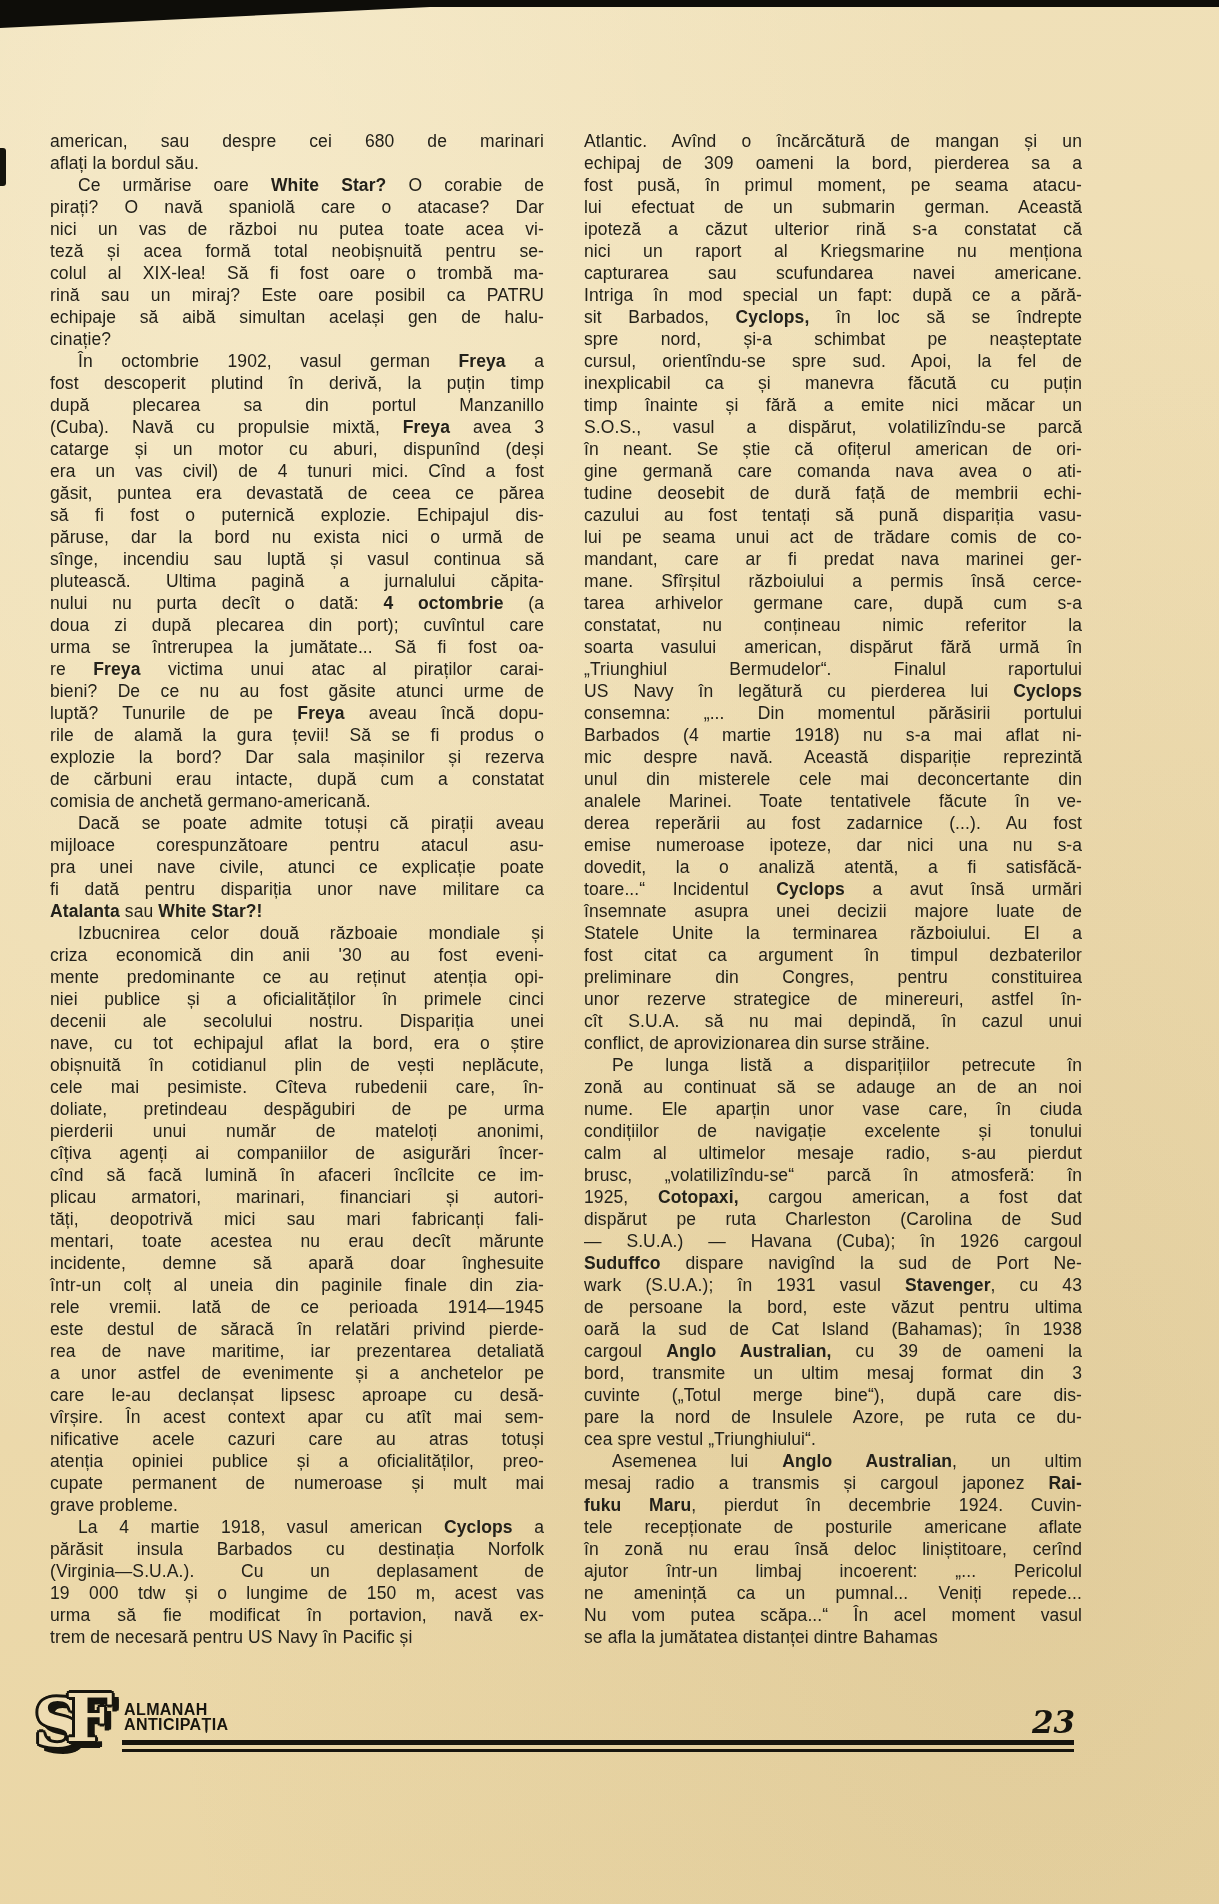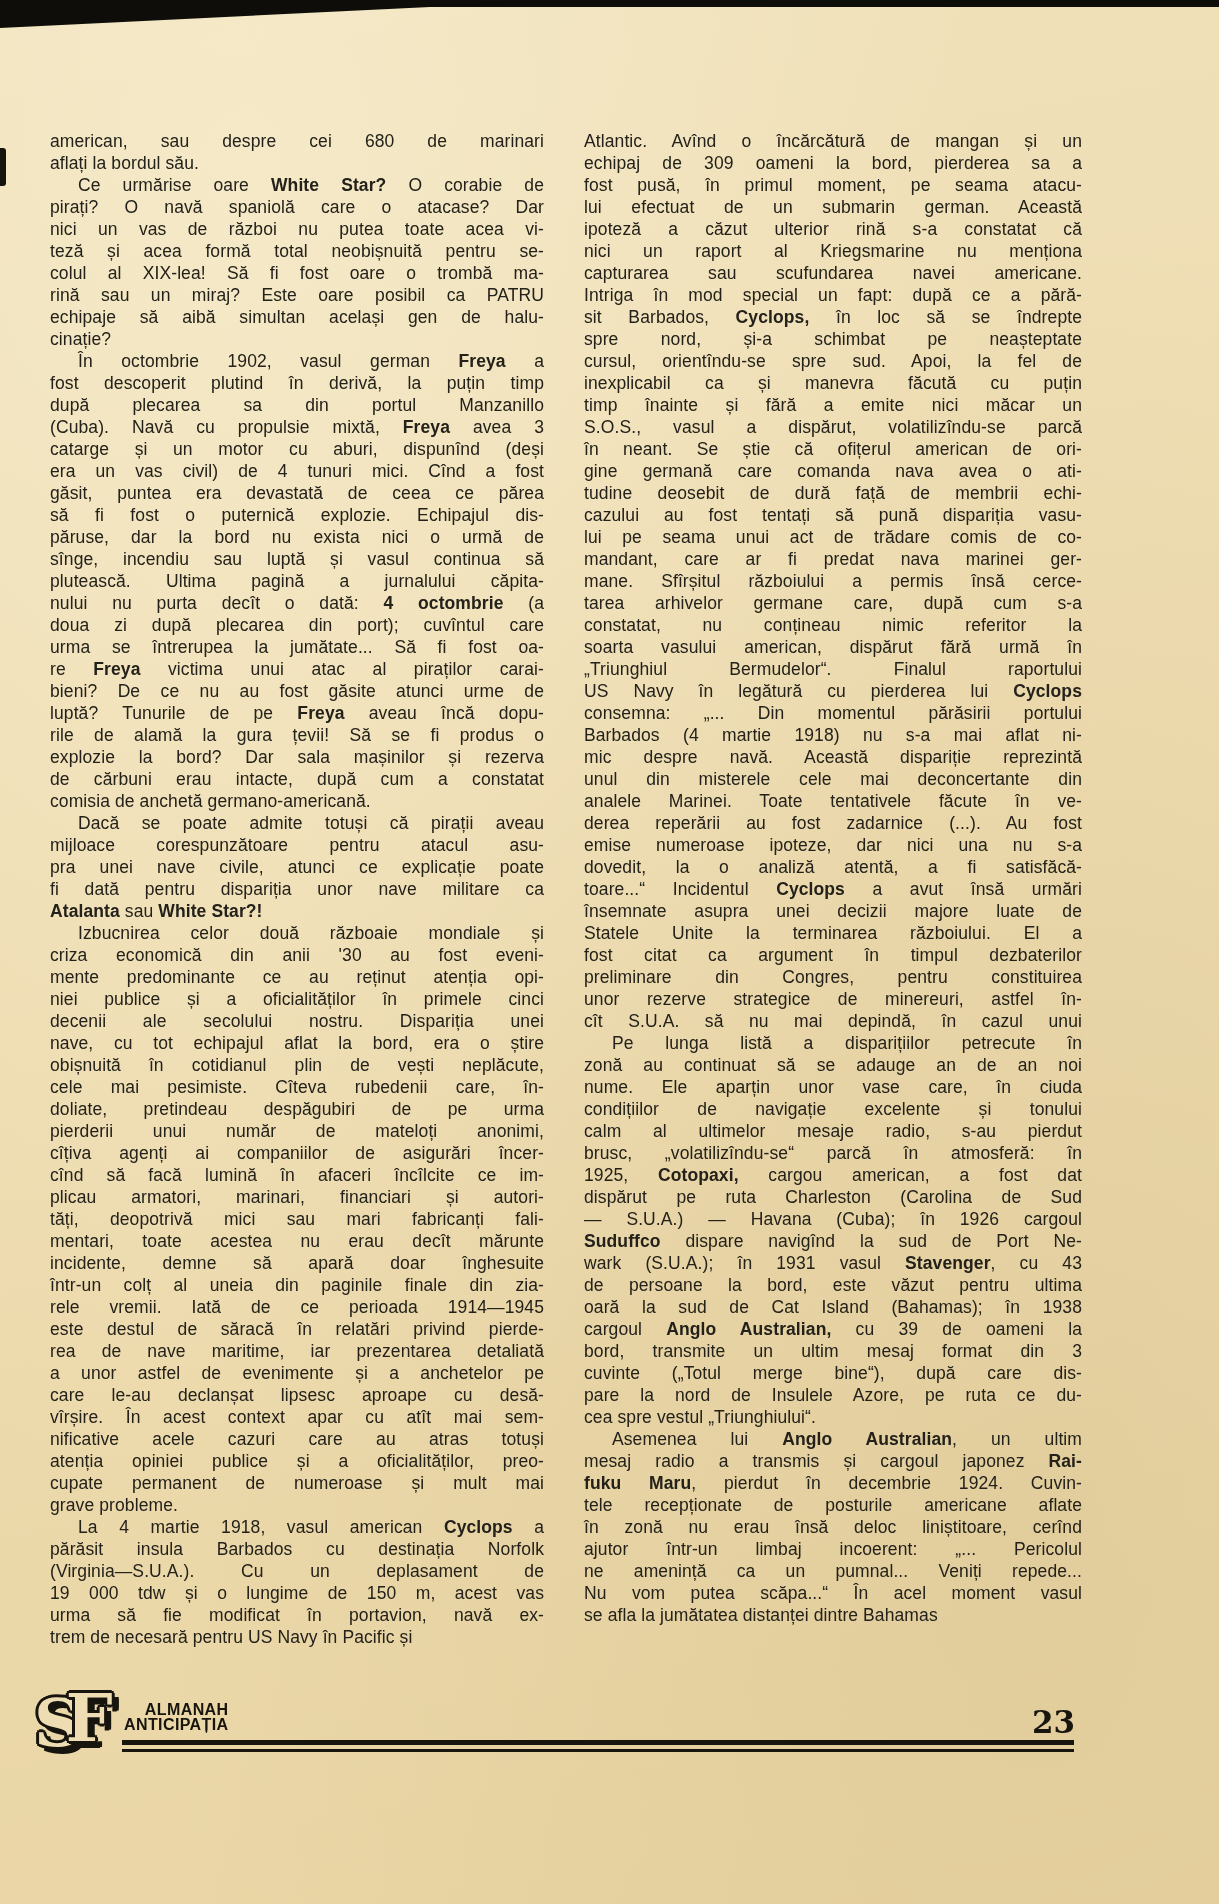--- a/index.html
+++ b/index.html
@@ -31,25 +31,25 @@
     position:absolute;left:34px;top:-4px;
     font-family:"DejaVu Serif", serif;font-weight:bold;font-size:66px;line-height:74px;
     color:#eedcb2;
     text-shadow:
       3px 0 0 #17150e,-3px 0 0 #17150e,0 3px 0 #17150e,0 -3px 0 #17150e,
       2px 2px 0 #17150e,-2px 2px 0 #17150e,2px -2px 0 #17150e,-2px -2px 0 #17150e,
       7px 6px 0 #17150e,6px 6px 0 #17150e,5px 7px 0 #17150e,7px 4px 0 #17150e;
   }
   .sf-logo .f{margin-left:-16px;position:relative;top:-5px;}
   .brand{position:absolute;left:124px;top:12px;font-size:16px;font-weight:bold;
-    line-height:15px;letter-spacing:0.4px;color:#17150e;text-align:right;}
+    line-height:15px;letter-spacing:0.4px;color:#17150e;}
   .rule1{position:absolute;left:122px;top:50px;width:952px;height:5px;background:#17150e;}
   .rule2{position:absolute;left:122px;top:59px;width:952px;height:3px;background:#17150e;}
   .page-number{position:absolute;left:1032px;top:14px;width:42px;text-align:left;
-    font-family:"DejaVu Serif", serif;font-weight:bold;font-size:31px;color:#17150e;}
+    font-family:"DejaVu Serif", serif;font-style:italic;font-weight:bold;font-size:31px;color:#17150e;}
 </style>
 </head>
 <body>
 
 <div class="top-bar"></div>
 <div class="top-wedge"></div>
 <div class="left-mark"></div>
 <div class="right-edge"></div>
 
 <div class="column col-left">
@@ -171,20 +171,21 @@
       <div class="line"><span>derea reperării au fost zadarnice (...). Au fost</span></div>
       <div class="line"><span>emise numeroase ipoteze, dar nici una nu s-a</span></div>
       <div class="line"><span>dovedit, la o analiză atentă, a fi satisfăcă-</span></div>
       <div class="line"><span>toare...“ Incidentul </span><b>Cyclops</b><span> a avut însă urmări</span></div>
       <div class="line"><span>însemnate asupra unei decizii majore luate de</span></div>
       <div class="line"><span>Statele Unite la terminarea războiului. El a</span></div>
       <div class="line"><span>fost citat ca argument în timpul dezbaterilor</span></div>
       <div class="line"><span>preliminare din Congres, pentru constituirea</span></div>
       <div class="line"><span>unor rezerve strategice de minereuri, astfel în-</span></div>
       <div class="line"><span>cît S.U.A. să nu mai depindă, în cazul unui</span></div>
+      <div class="line last"><span>conflict, de aprovizionarea din surse străine.</span></div>
     </div>
     <div>
       <div class="line indent"><span>Pe lunga listă a disparițiilor petrecute în</span></div>
       <div class="line"><span>zonă au continuat să se adauge an de an noi</span></div>
       <div class="line"><span>nume. Ele aparțin unor vase care, în ciuda</span></div>
       <div class="line"><span>condițiilor de navigație excelente și tonului</span></div>
       <div class="line"><span>calm al ultimelor mesaje radio, s-au pierdut</span></div>
       <div class="line"><span>brusc, „volatilizîndu-se“ parcă în atmosferă: în</span></div>
       <div class="line"><span>1925, </span><b>Cotopaxi,</b><span> cargou american, a fost dat</span></div>
       <div class="line"><span>dispărut pe ruta Charleston (Carolina de Sud</span></div>

